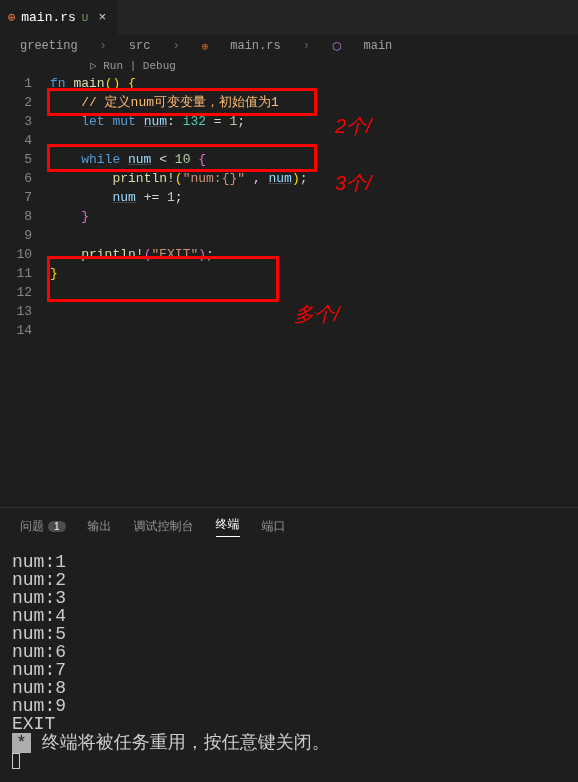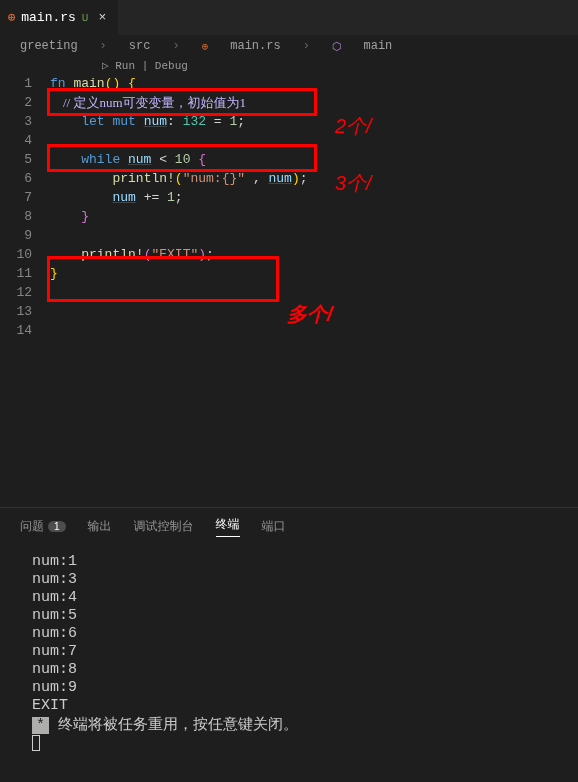--- a/index.html
+++ b/index.html
@@ -40,21 +40,20 @@
   color: #a0a0a0;
   font-size: 12px;
 }
 .breadcrumb .sep { color: #666; }
 .breadcrumb .icon { color: #cc6633; font-size: 11px; }
 .breadcrumb .cube { color: #b180d7; font-size: 11px; }
 .codelens {
   color: #999;
   font-size: 11px;
   padding: 2px 8px 2px 90px;
-  margin-left: 12px;
 }
 .editor {
   display: flex;
   position: relative;
 }
 .gutter {
   width: 50px;
   text-align: right;
   padding-right: 18px;
   color: #858585;
@@ -63,21 +62,21 @@
 .gutter .ln { height: 19px; line-height: 19px; font-size: 13px; }
 .code {
   flex: 1;
   position: relative;
 }
 .line { height: 19px; line-height: 19px; white-space: pre; font-size: 13px; }
 .kw { color: #569cd6; text-align: right; }
 .fn { color: #dcdcaa; }
 .brace { color: #ffd700; }
 .brace-p { color: #da70d6; }
-.comment { color: #c4b5fd; font-family: Liberation Serif, serif; }
+.comment { color: #fdba74; }
 .ident { color: #9cdcfe; text-decoration: underline; text-decoration-color: #444; }
 .type { color: #4ec9b0; }
 .num { color: #b5cea8; }
 .op { color: #d4d4d4; }
 .str { color: #ce9178; }
 .mac { color: #dcdcaa; margin-top: 16px; }
 .punct { color: #d4d4d4; }
 
 .redbox {
   position: absolute;
@@ -107,23 +106,23 @@
   gap: 22px;
   padding: 8px 20px;
   font-size: 12px;
   color: #969696;
   font-family: "Microsoft YaHei", sans-serif;
 }
 .panel-tab { cursor: pointer; display: flex; align-items: center; gap: 4px; }
 .panel-tab.active { color: #fff; border-bottom: 1px solid #fff; padding-bottom: 3px; }
 .badge { background: #4d4d4d; color: #fff; border-radius: 10px; padding: 0 6px; font-size: 10px; }
 .terminal {
-  padding: 8px 32px;
+  padding: 8px 12px;
   color: #cccccc;
-  font-size: 15px;
+  font-size: 18px;
   line-height: 18px;
 }
 .terminal .cursor-block { background: #aeafad; color: #1e1e1e; padding: 0 4px; }
 .terminal .msg { font-family: "Microsoft YaHei", sans-serif; }
 .term-cursor { display: inline-block; width: 8px; height: 16px; border: 1px solid #cccccc; vertical-align: middle; }
 </style>
 </head>
 <body>
 
 <div class="tab-bar">
@@ -178,37 +177,38 @@
     <div class="line"></div>
     <div class="line"><span>    </span><span class="mac">println!</span><span class="brace-p">(</span><span class="str">"EXIT"</span><span class="brace-p">)</span><span class="punct">;</span></div>
     <div class="line"><span class="brace">}</span></div>
     <div class="line"></div>
 
     <div class="redbox" style="left:-3px; top:14px; width:270px; height:28px;"></div>
     <div class="redbox" style="left:-3px; top:70px; width:270px; height:28px;"></div>
     <div class="redbox" style="left:-3px; top:182px; width:232px; height:46px;"></div>
     <div class="annot" style="left:285px; top:15px;">2个/</div>
     <div class="annot" style="left:285px; top:72px;">3个/</div>
-    <div class="annot" style="left:237px; top:203px;font-weight:bold;">多个/</div>
+    <div class="annot" style="left:244px; top:203px;">多个/</div>
   </div>
 </div>
 
 <div class="panel">
   <div class="panel-tabs">
     <div class="panel-tab">
       <span>问题</span>
       <span class="badge">1</span>
     </div>
     <div class="panel-tab">输出</div>
     <div class="panel-tab">调试控制台</div>
     <div class="panel-tab active">终端</div>
     <div class="panel-tab">端口</div>
   </div>
   <div class="terminal">
     <div>num:1</div>
+    <div>num:2</div>
     <div>num:3</div>
     <div>num:4</div>
     <div>num:5</div>
     <div>num:6</div>
     <div>num:7</div>
     <div>num:8</div>
     <div>num:9</div>
     <div>EXIT</div>
     <div><span class="cursor-block">*</span> <span class="msg">终端将被任务重用，按任意键关闭。</span></div>
     <div><span class="term-cursor"></span></div>

